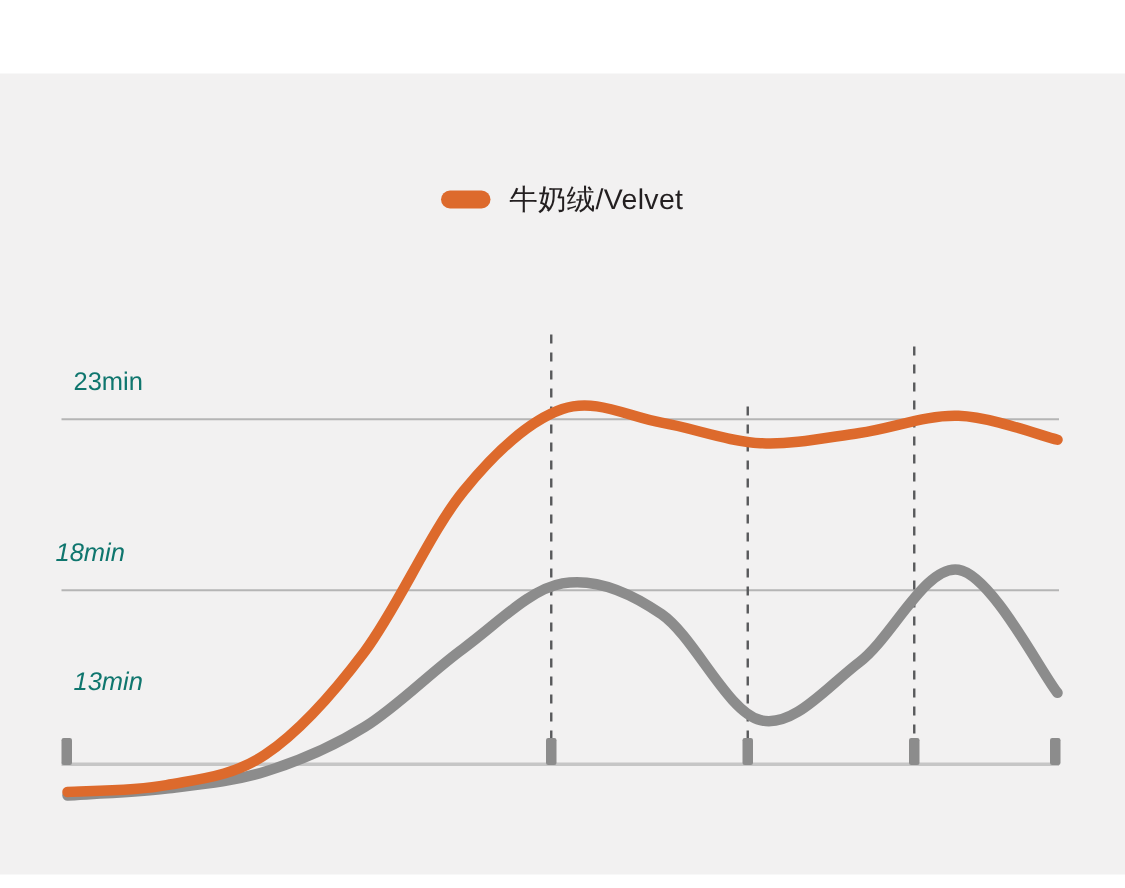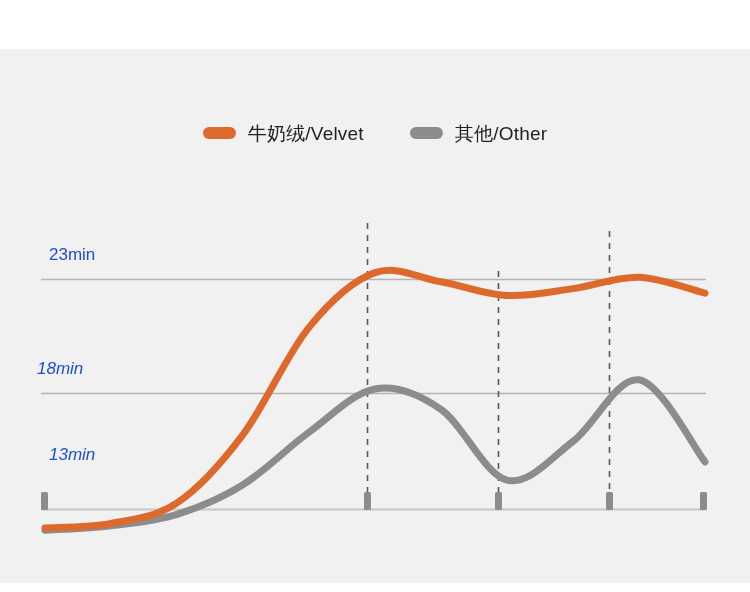--- a/index.html
+++ b/index.html
@@ -64,43 +64,39 @@
   #plot {
     position: absolute;
     left: 0;
     top: 0;
     width: 750px;
     height: 592px;
   }
   .ylabel {
     position: absolute;
     font-size: 17px;
-    color: #1d4ed8;
+    color: #0f766e;
     line-height: 1;
     white-space: nowrap;
   }
   #ylabel-23 { left: 49px; top: 230px; }
   #ylabel-18 { left: 37px; top: 344px; font-style: italic; }
   #ylabel-13 { left: 49px; top: 430px; font-style: italic; }
 </style>
 </head>
 <body>
 
 <div id="page">
 
   <div id="panel"></div>
 
   <div id="legend">
     <div class="legend-item">
       <span class="legend-swatch" style="background:#dd6a2c"></span>
       <span class="legend-label">牛奶绒/Velvet</span>
-    </div>
-    <div class="legend-item">
-      <span class="legend-swatch" style="background:#8c8c8c"></span>
-      <span class="legend-label">其他/Other</span>
     </div>
   </div>
 
   <div class="ylabel" id="ylabel-23">23min</div>
   <div class="ylabel" id="ylabel-18">18min</div>
   <div class="ylabel" id="ylabel-13">13min</div>
 
   <svg id="plot" viewBox="0 0 750 592" preserveAspectRatio="none">
 
     <g>

